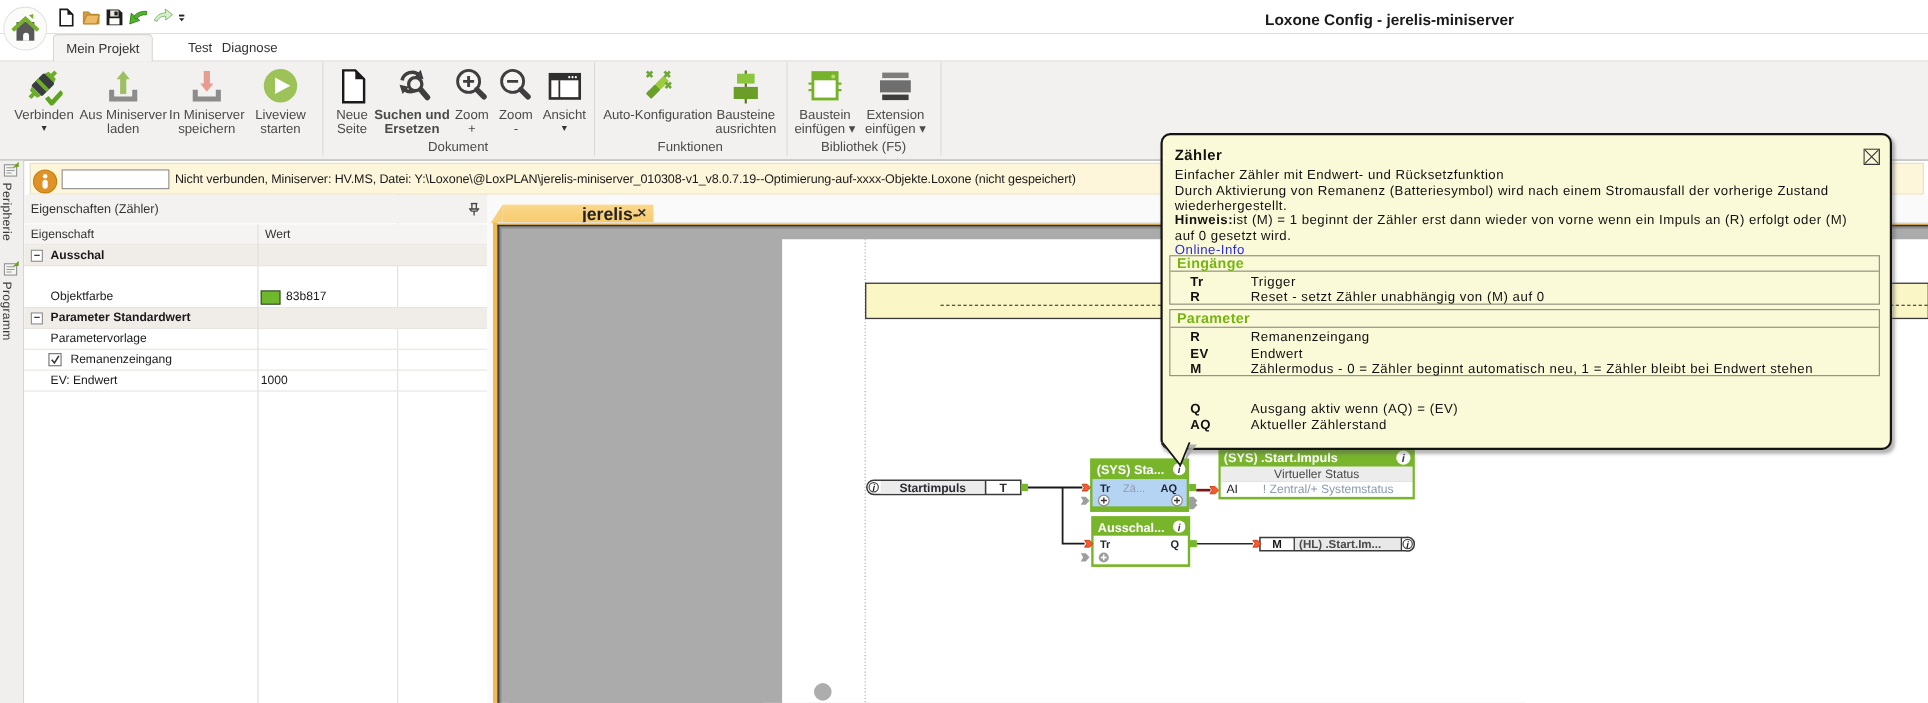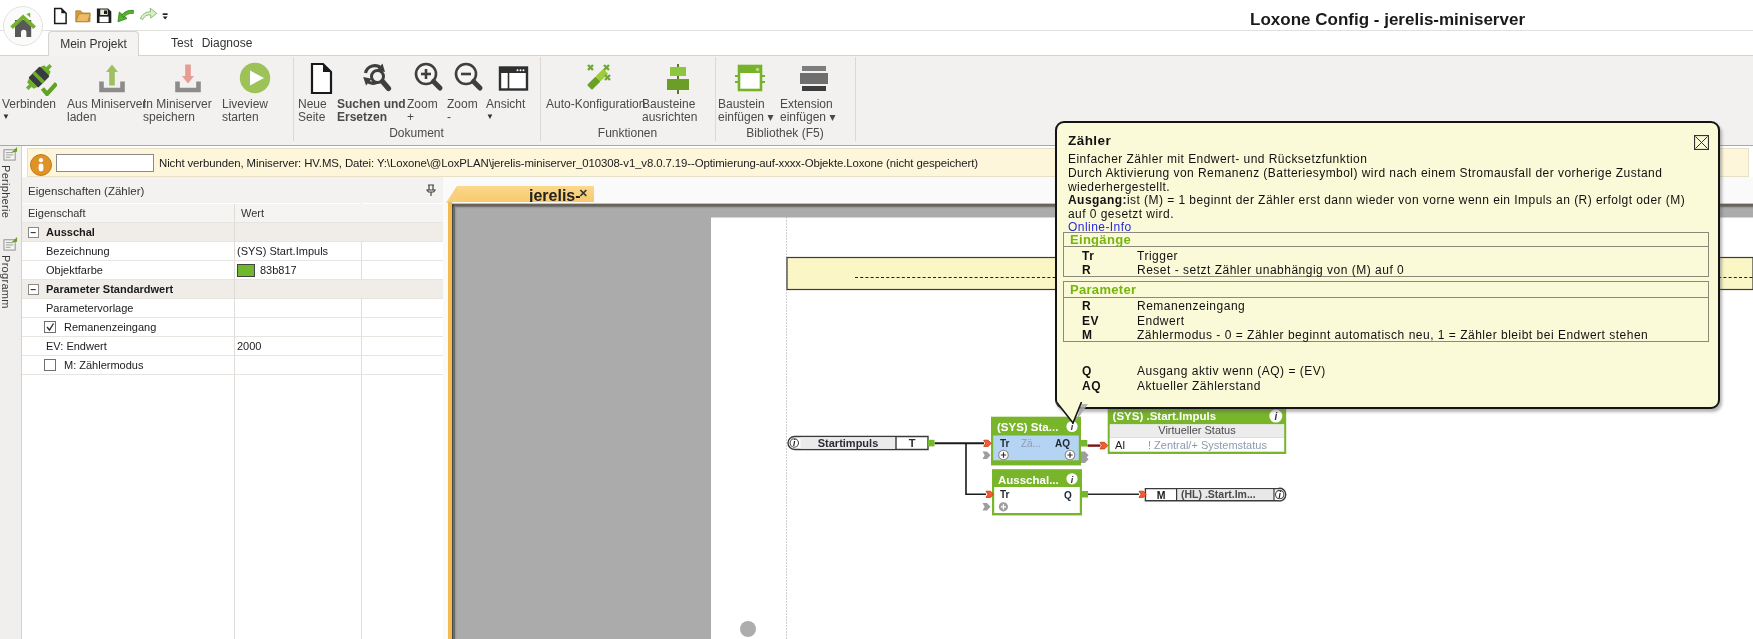--- a/index.html
+++ b/index.html
@@ -4,25 +4,25 @@
 <style>
 * { margin:0; padding:0; box-sizing:border-box; }
 html,body { width:1753px; height:639px; overflow:hidden; }
 body { font-family:"Liberation Sans",sans-serif; background:#ffffff; position:relative; }
 
 #tabrow { position:absolute; left:0; top:0; width:1753px; height:56px; background:#ffffff; }
 #tabrow .botline { position:absolute; left:0; top:55px; width:1753px; height:1px; background:#d6d3cf; }
 #tabrow .topline { position:absolute; left:0; top:30px; width:1753px; height:1px; background:#e2e0dc; }
 .rtab { position:absolute; top:31px; height:25px; font-size:12px; color:#333; text-align:center; line-height:24px; }
 #tab-active { left:48px; width:91px; background:#f4f3f1; border:1px solid #d6d3cf; border-bottom:none; border-radius:4px 4px 0 0; z-index:2; }
-#title { position:absolute; top:10px; left:1203px; width:322px; text-align:right; font-size:17px; font-weight:bold; color:#1a1a1a; }
+#title { position:absolute; top:10px; left:1150px; width:322px; text-align:left; font-size:14px; font-weight:bold; color:#1a1a1a; }
 
 #ribbon { position:absolute; left:0; top:56px; width:1753px; height:90px; background:#f2f1ef; border-bottom:1px solid #a8a8a8; }
 .rsep { position:absolute; top:1px; height:84px; width:1px; background:#dcd9d5; }
-.rbtn { position:absolute; top:4px; color:#4a4a4a; font-size:12px; line-height:12.5px; }
+.rbtn { position:absolute; top:4px; text-align:center; color:#4a4a4a; font-size:12px; line-height:12.5px; }
 .rbtn .ric { height:38px; display:flex; align-items:center; justify-content:center; }
 .glabel { position:absolute; top:70px; font-size:12px; color:#4a4a4a; text-align:center; }
 
 #infobar { position:absolute; left:27px; top:148px; width:1722px; height:29px; background:#fdf6da; border:1px solid #e7e0c8; }
 #infotext { position:absolute; left:159px; top:157px; font-size:11.4px; color:#1a1a1a; white-space:nowrap; letter-spacing:-0.1px; }
 #infoinput { position:absolute; left:56px; top:154px; width:98px; height:18px; background:#fff; border:1px solid #8a8a8a; }
 
 #sidebar { position:absolute; left:0; top:146px; width:22px; height:493px; background:#f1efed; border-right:1px solid #d6d3cf; }
 .sbitem { position:absolute; left:0; width:21px; text-align:center; }
 .sbtext { writing-mode:vertical-rl; font-size:11px; color:#3a3a3a; letter-spacing:0.3px; }
@@ -289,49 +289,41 @@
       </svg>
   </div>
   <div class="prow" style="top:27px;background:#f6f4f2;color:#333;">
       <span style="position:absolute;left:6px;top:3px;">Eigenschaft</span>
       <span style="position:absolute;left:219px;top:3px;">Wert</span>
     </div>
   <div class="prow cat" style="top:46px;">
       <span class="expbox">−</span>
       <span class="c1">Ausschal</span>
     </div>
-  <div class="prow" style="top:65px;">
-      <span class="c1">Bezeichnung</span>
-      <span class="c2">(SYS) Start.Impuls</span>
-    </div>
   <div class="prow" style="top:84px;">
       <span class="c1">Objektfarbe</span>
       <span style="position:absolute;left:215px;top:3px;width:18px;height:13px;background:#6fb82e;border:1px solid #444;"></span>
       <span style="position:absolute;left:238px;top:3px;">83b817</span>
     </div>
   <div class="prow cat" style="top:103px;">
       <span class="expbox">−</span>
       <span class="c1">Parameter Standardwert</span>
     </div>
   <div class="prow" style="top:122px;">
       <span class="c1">Parametervorlage</span>
     </div>
   <div class="prow" style="top:141px;">
       <span class="chkbox"><svg width="10" height="10" viewBox="0 0 10 10">
           <path d="M2 5 l2.5 3 L8.5 1.5" stroke="#333" stroke-width="1.4" fill="none"></path>
         </svg></span>
       <span style="position:absolute;left:42px;top:3px;">Remanenzeingang</span>
     </div>
   <div class="prow" style="top:160px;">
       <span class="c1">EV: Endwert</span>
-      <span class="c2">2000</span>
-    </div>
-  <div class="prow" style="top:179px;">
-      <span class="chkbox"></span>
-      <span style="position:absolute;left:42px;top:3px;">M: Zählermodus</span>
+      <span class="c2">1000</span>
     </div>
   <div class="colline"></div>
 </div>
 <div id="docarea">
   <div id="doctab">
       <div class="slant"></div>
       <span class="ttl">jerelis-miniserver</span>
       <span class="tx">✕</span>
     </div>
   <div id="canvaswrap">
@@ -422,21 +414,21 @@
 </div>
 <div id="tooltip">
   <div class="tl" style="left:11px;top:10px;font-size:13.5px;font-weight:bold;">Zähler</div>
   <svg width="15" height="15" viewBox="0 0 15 15" style="position:absolute;left:637px;top:12px;">
     <rect x="0.5" y="0.5" width="14" height="14" fill="none" stroke="#333" stroke-width="1.2"></rect>
     <path d="M1.5 1.5 L13.5 13.5 M13.5 1.5 L1.5 13.5" stroke="#333" stroke-width="1"></path>
   </svg>
   <div class="tl" style="left:11px;top:29.5px;">Einfacher Zähler mit Endwert- und Rücksetzfunktion</div>
   <div class="tl" style="left:11px;top:43.5px;">Durch Aktivierung von Remanenz (Batteriesymbol) wird nach einem Stromausfall der vorherige Zustand</div>
   <div class="tl" style="left:11px;top:57px;">wiederhergestellt.</div>
-  <div class="tl" style="left:11px;top:70.5px;"><b>Ausgang:</b>ist (M) = 1 beginnt der Zähler erst dann wieder von vorne wenn ein Impuls an (R) erfolgt oder (M)</div>
+  <div class="tl" style="left:11px;top:70.5px;"><b>Hinweis:</b>ist (M) = 1 beginnt der Zähler erst dann wieder von vorne wenn ein Impuls an (R) erfolgt oder (M)</div>
   <div class="tl" style="left:11px;top:84px;">auf 0 gesetzt wird.</div>
   <div class="tl" style="left:11px;top:97px;color:#2a2ae0;">Online-Info</div>
   <div class="tsec" style="top:109px;height:45px;">
       <div class="shead">Eingänge</div>
     </div>
   <div class="tsec" style="top:158px;height:61px;">
       <div class="shead" style="height:16px;line-height:15px;">Parameter</div>
     </div>
   <div class="trow" style="top:126px;">
       <b>Tr</b>

